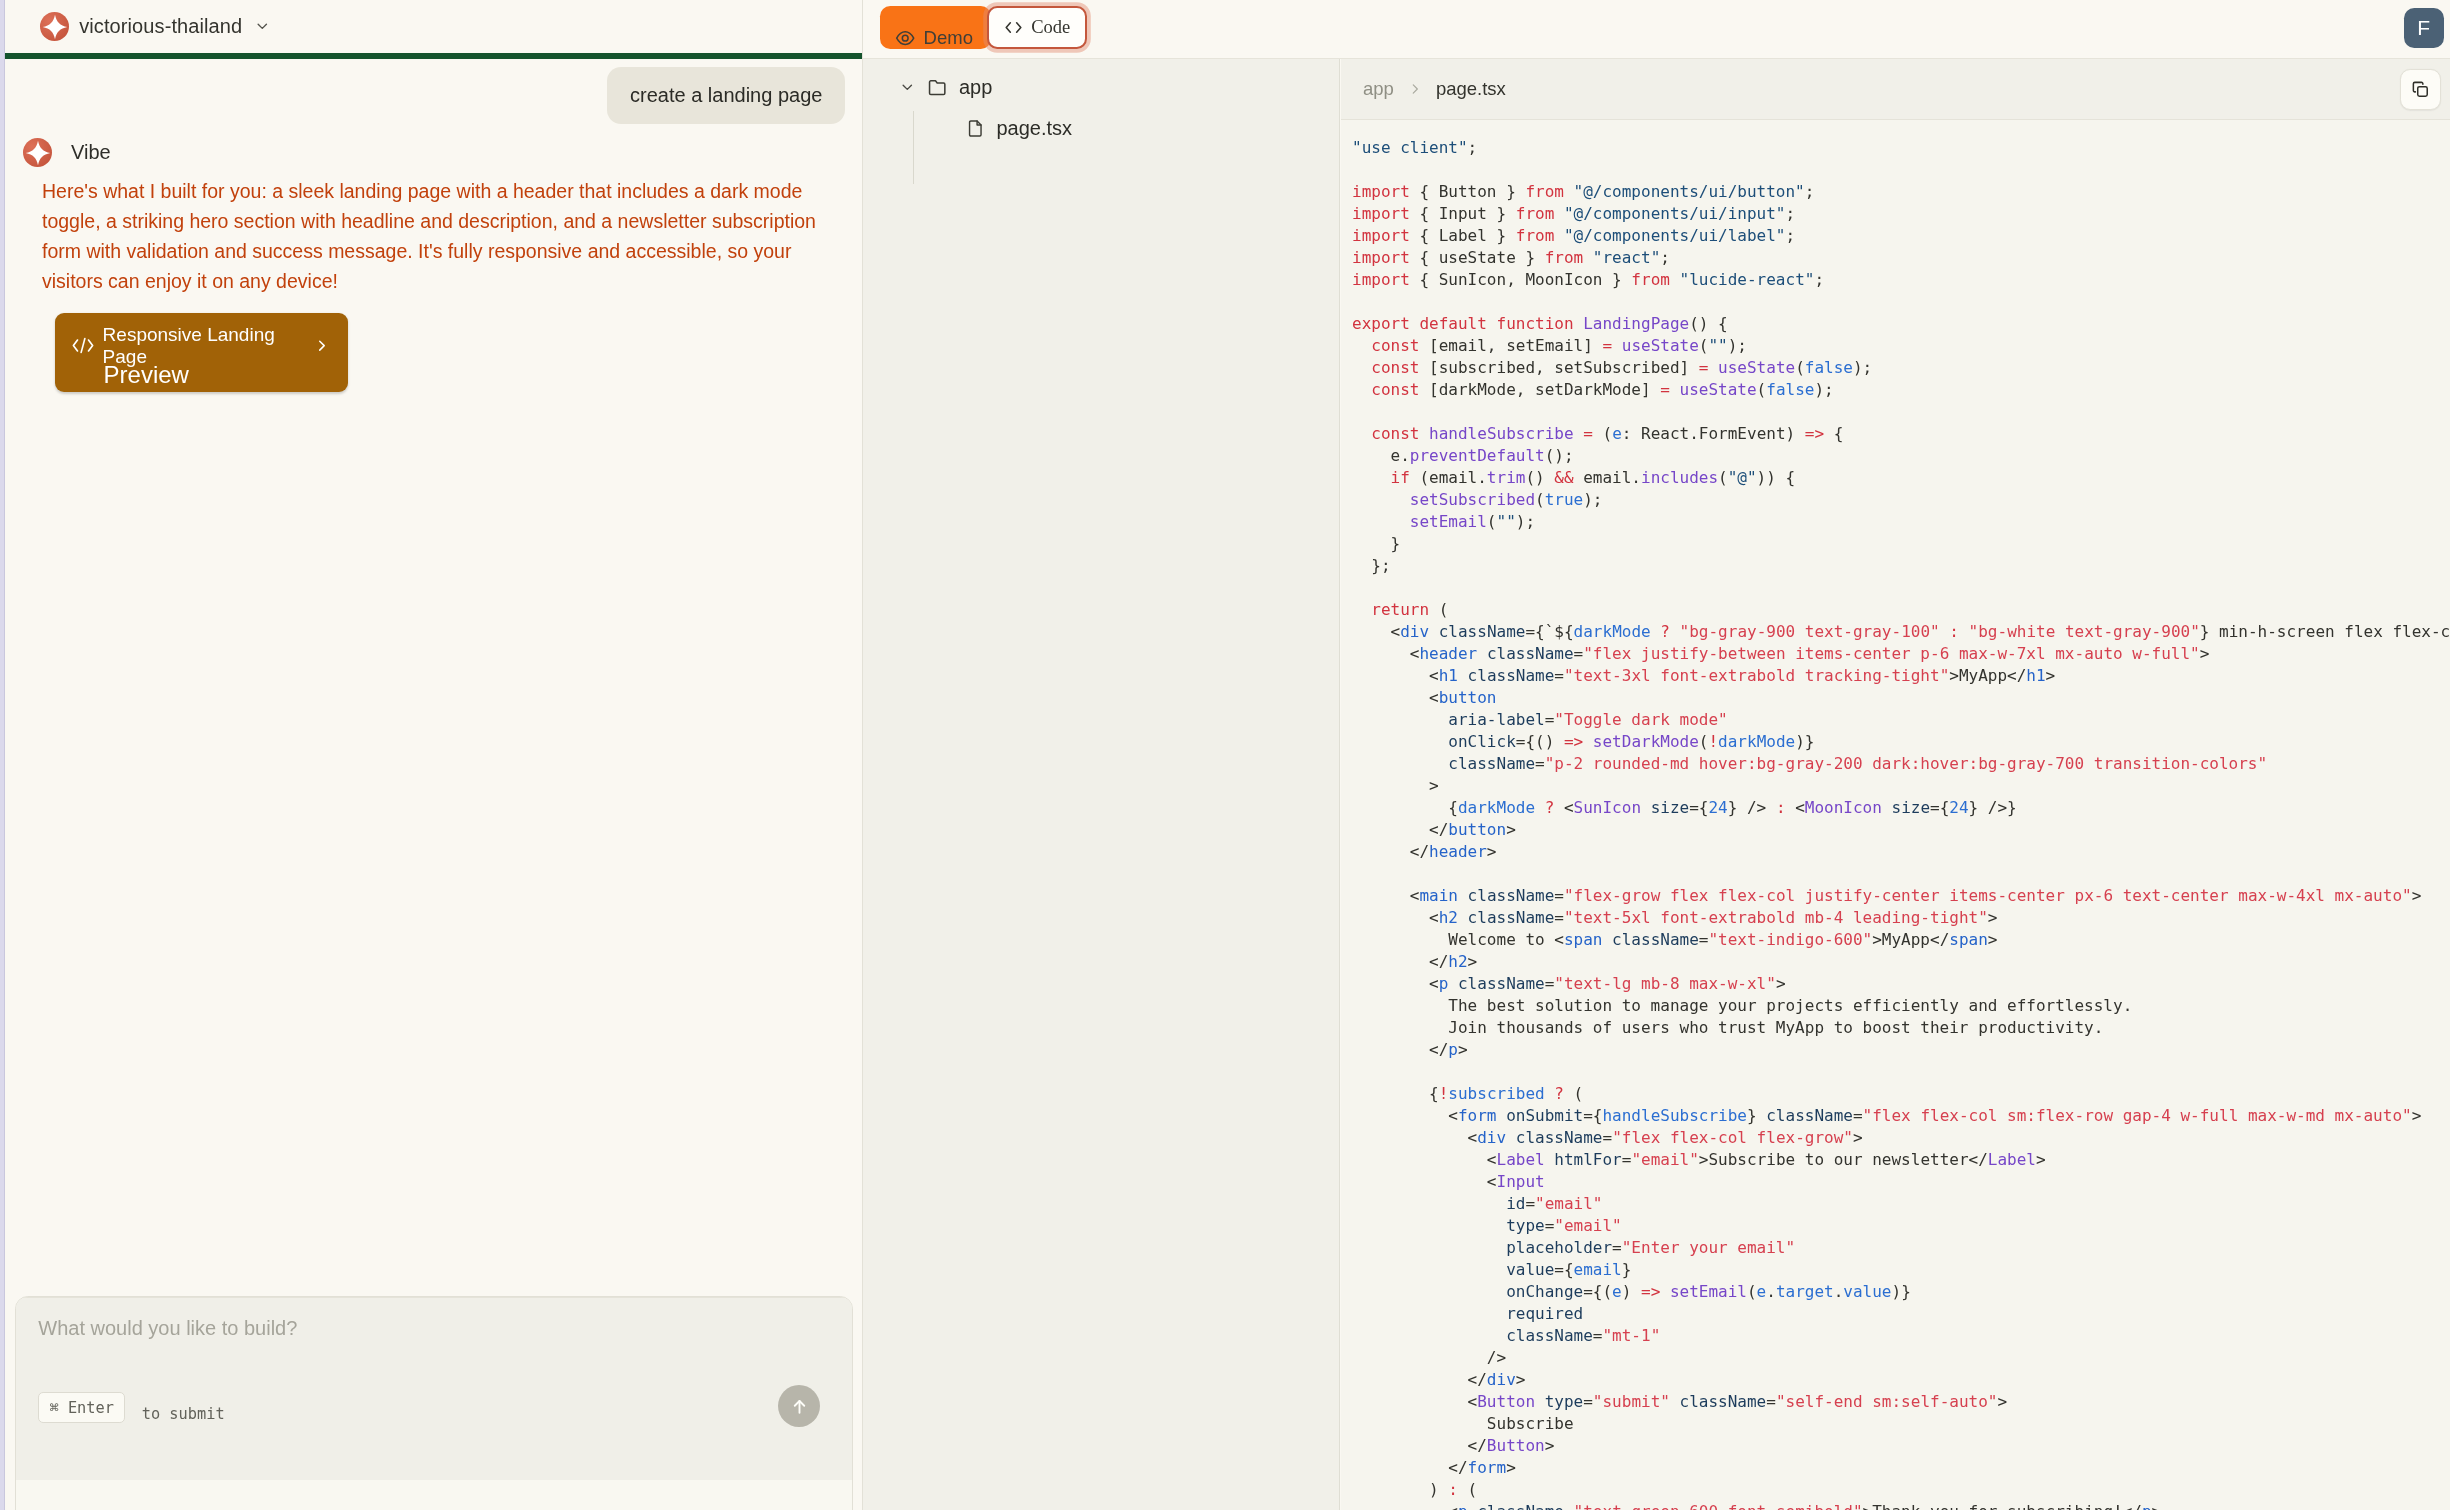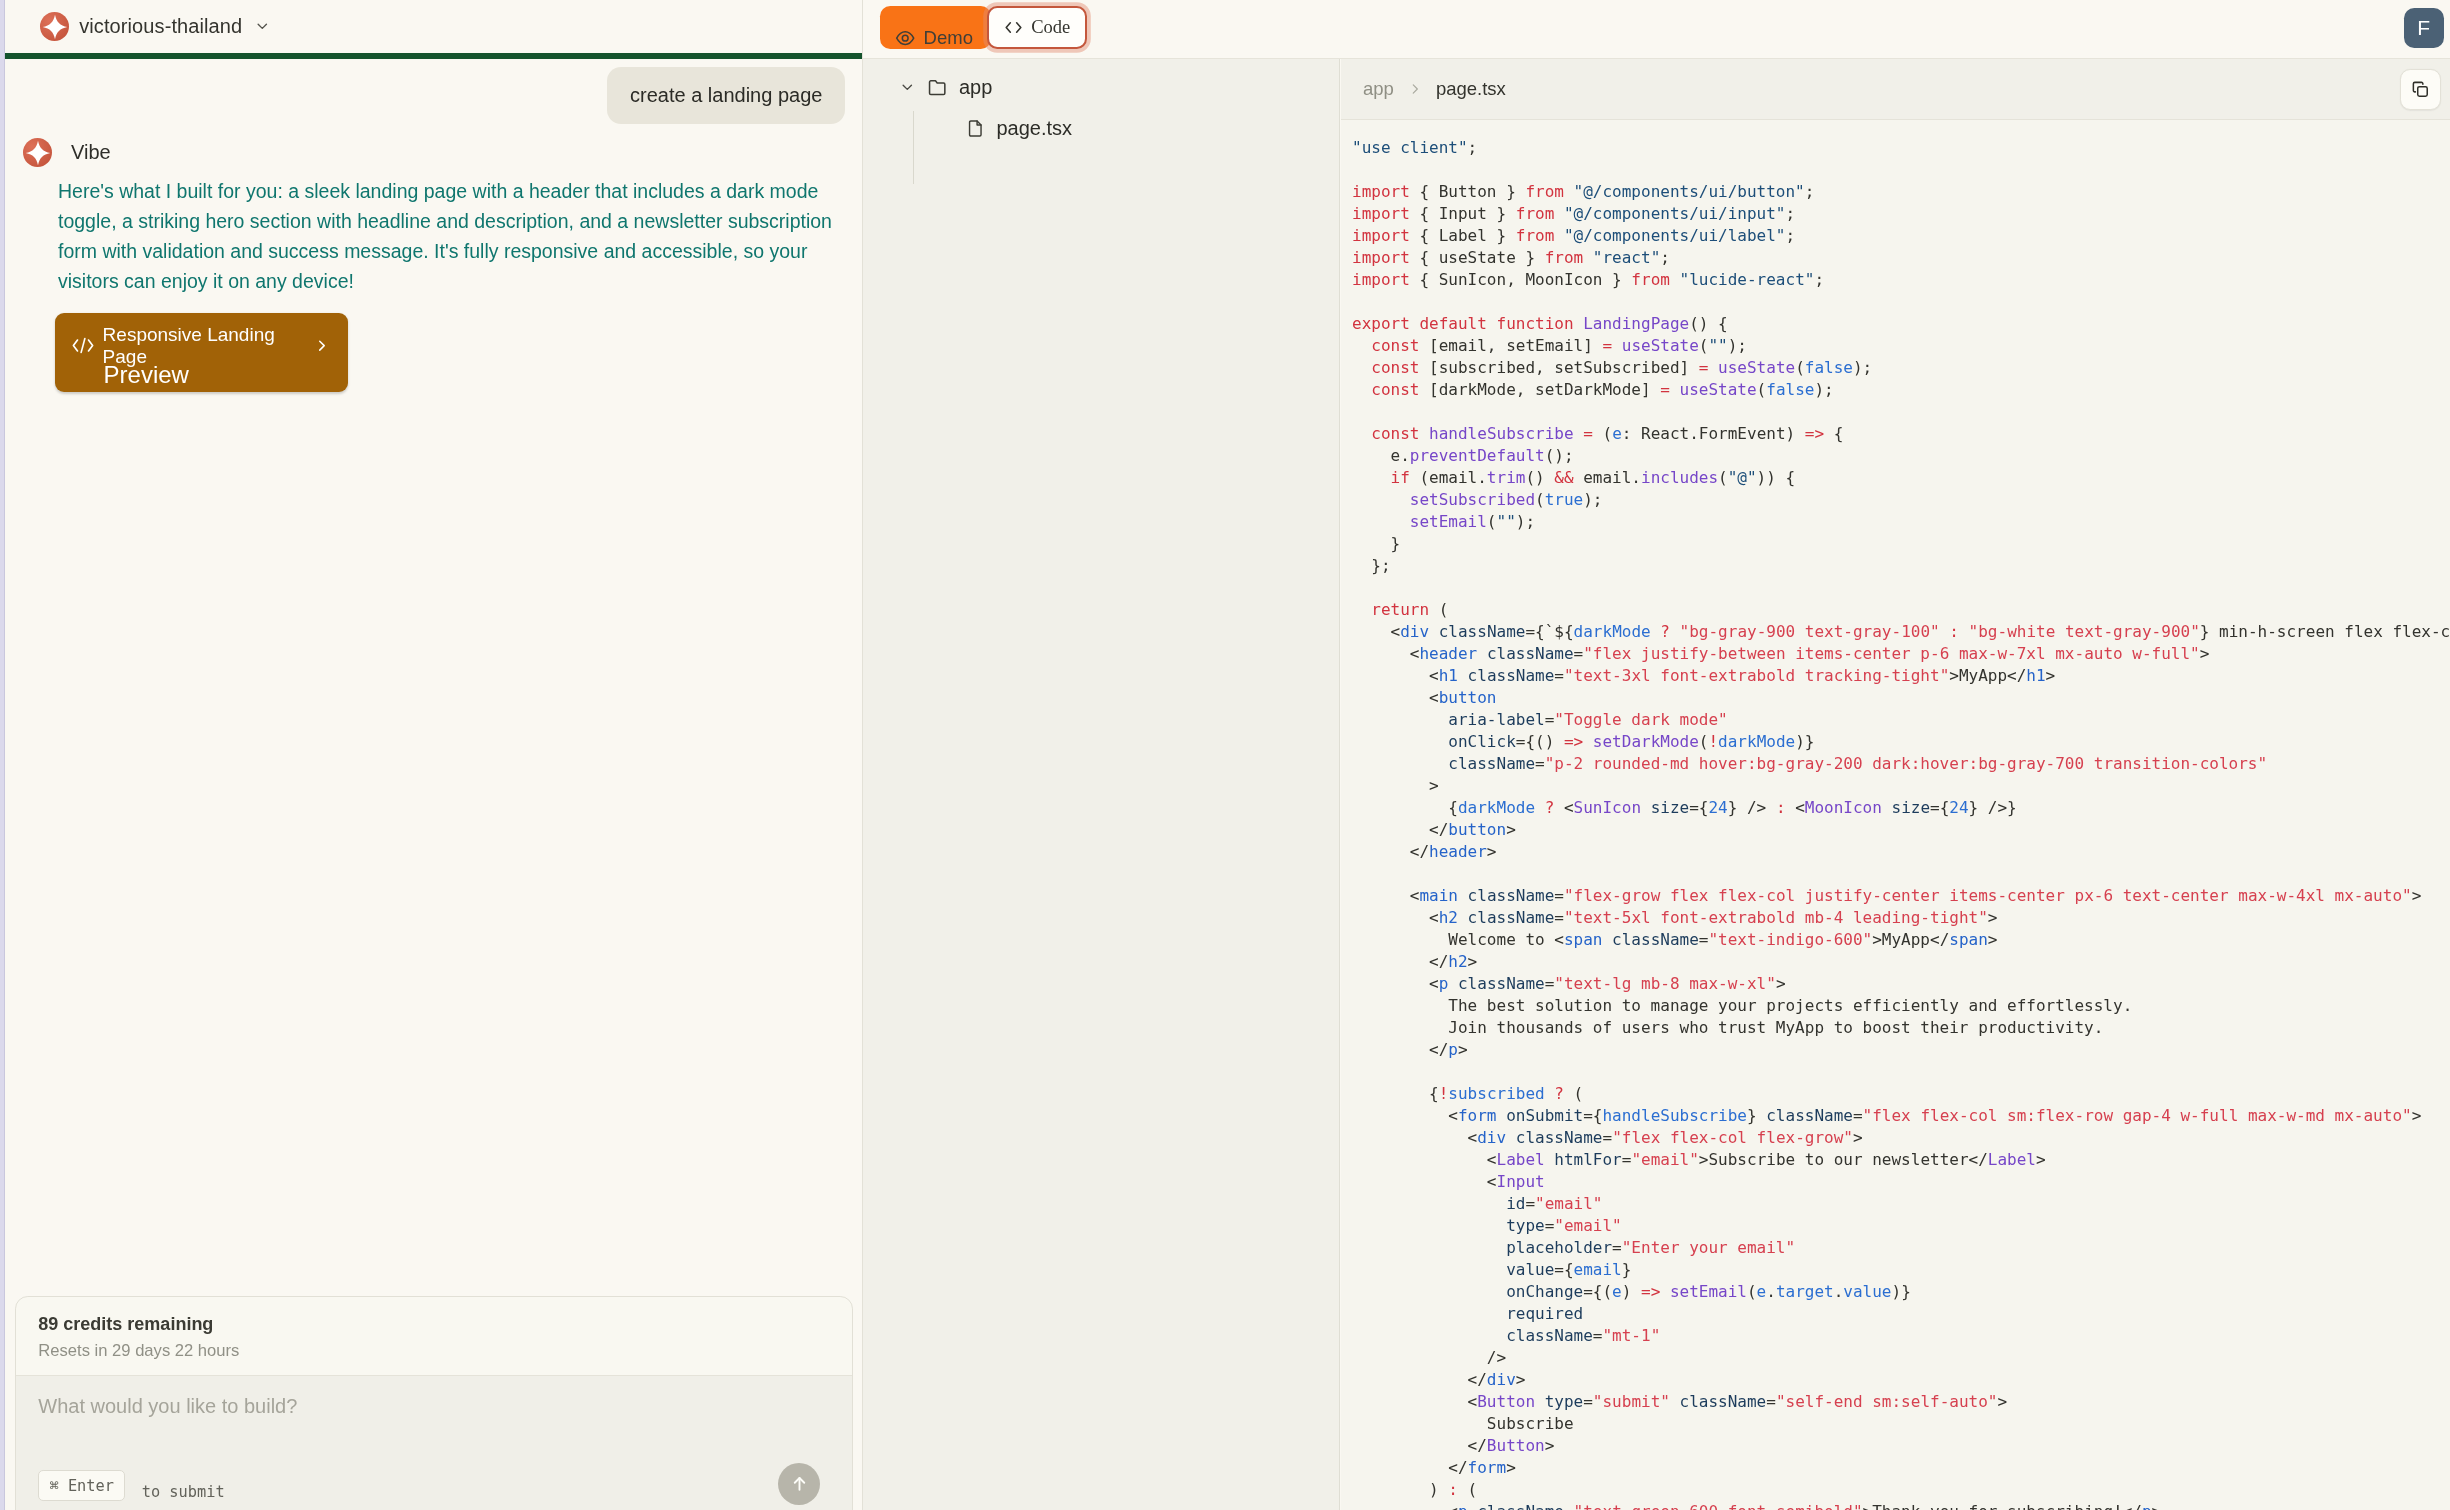--- a/index.html
+++ b/index.html
@@ -15,21 +15,21 @@
   .logo-badge { width:29px; height:29px; border-radius:50%; background:radial-gradient(circle at 32% 30%, #dd7058, #c04f36); display:flex; align-items:center; justify-content:center; flex:0 0 auto; }
   .logo-badge svg { width:28px; height:28px; }
   .project-title { font-size:20px; color:#34342e; letter-spacing:0.1px; }
   .chev-dn { color:#55554e; margin-left:1.3px; display:flex; }
 
   .chat-body { position:absolute; left:0; right:0; top:59px; bottom:0; }
   .user-bubble { position:absolute; top:8.3px; right:16.6px; height:57px; line-height:57px; padding:0 23px; background:#e8e5da; border-radius:14px; font-size:20px; color:#2b2b26; }
   .vibe-row { position:absolute; top:79px; left:23px; display:flex; align-items:center; gap:19px; }
   .vibe-row .logo-badge { width:29px; height:29px; }
   .vibe-name { font-size:20px; font-weight:500; color:#2e2e29; }
-  .assistant-text { position:absolute; top:117px; left:58px; width:796px; font-size:19.5px; line-height:30px; color:#0f766e; }
+  .assistant-text { position:absolute; top:117px; left:42px; width:796px; font-size:19.5px; line-height:30px; color:#c2410c; }
 
   .preview-card { position:absolute; top:254px; left:55px; width:293px; height:79px; background:#a16207; border:none; border-radius:9px; color:#fff; cursor:pointer; text-align:left; box-shadow:0 1.3px 2.6px rgba(0,0,0,.18); padding:15.3px 16.6px 0 16.6px; font-family:inherit; }
   .pv-line1 { display:flex; align-items:center; gap:9px; height:29px; }
   .pv-title { font-size:19px; font-weight:500; }
   .pv-chev { margin-left:auto; margin-right:2.6px; display:flex; }
   .pv-line2 { margin-left:32px; font-size:24px; height:29px; line-height:29px; font-weight:400; }
 
   
   .composer-card { position:absolute; left:15.3px; top:1296px; width:838px; height:255px; border:1px solid #e2e0d6; border-radius:12.8px; background:#f9f8f1; overflow:hidden; }
   .credits-head { padding:16.6px 22px 14px 22px; }
@@ -126,24 +126,20 @@
           <svg width="15.3" height="15.3" viewBox="0 0 24 24" fill="none" stroke="#fff" stroke-width="2.4" stroke-linecap="round" stroke-linejoin="round">
               <polyline points="9 5 16 12 9 19"></polyline>
             </svg>
         </span>
       </div>
       <div class="pv-line2">Preview</div>
     </button>
   </div>
 
   <div class="composer-card">
-    <div class="credits-head">
-      <div class="credits-remaining">89 credits remaining</div>
-      <div class="credits-resets">Resets in 29 days 22 hours</div>
-    </div>
     <div class="card-divider"></div>
     <div class="composer">
       <div class="composer-placeholder">What would you like to build?</div>
       <div class="kbd-row">
         <span class="kbd">⌘ Enter</span>
         <span>to submit</span>
       </div>
       <button class="send-btn">
         <span style="display:flex">
           <svg width="19" height="19" viewBox="0 0 24 24" fill="none" stroke="#fdfdf8" stroke-width="2.4" stroke-linecap="round" stroke-linejoin="round">

